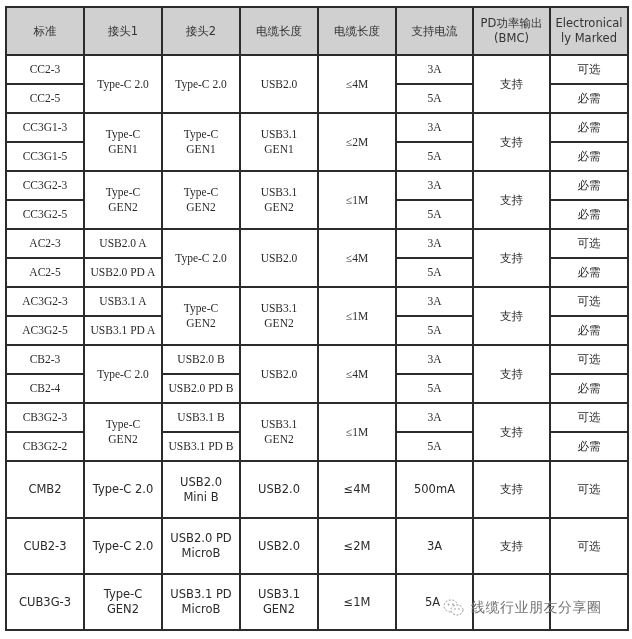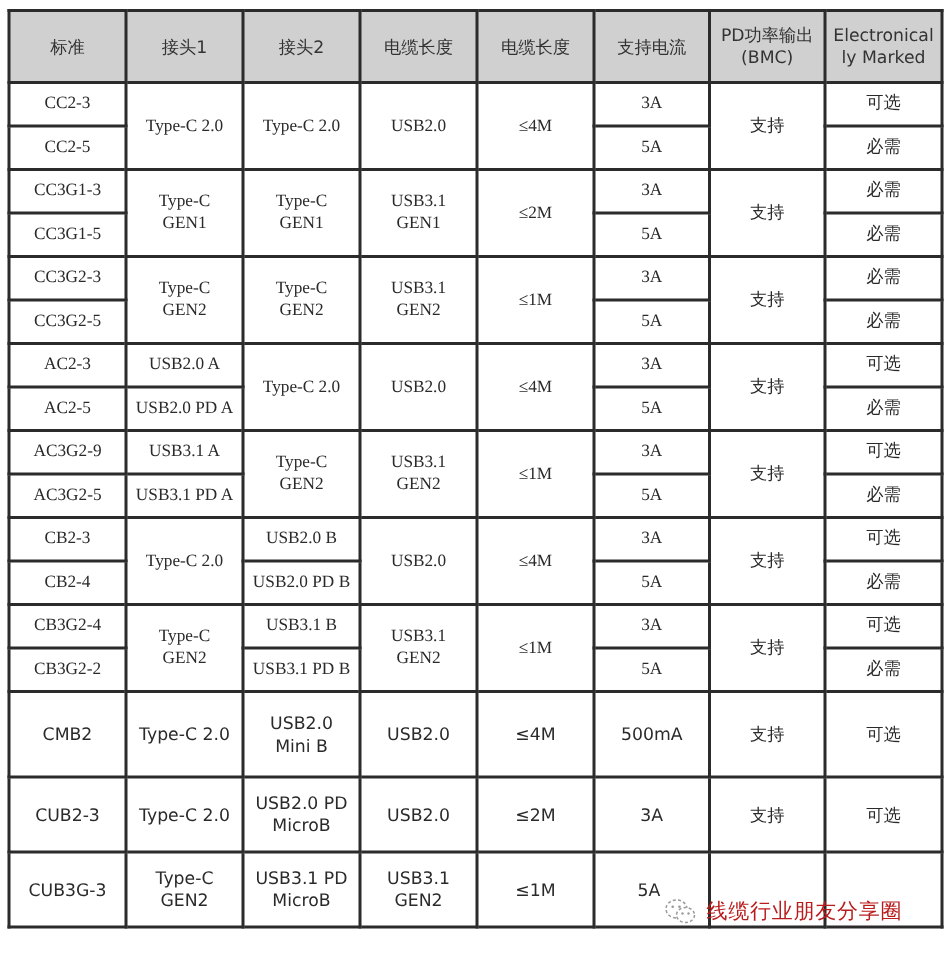--- a/index.html
+++ b/index.html
@@ -6,23 +6,23 @@
   body { width: 632px; height: 639px; position: relative; overflow: hidden;
          font-family: "DejaVu Sans", "Liberation Sans", sans-serif; color: #2a2a2a; }
   table.spec { position: absolute; left: 5px; top: 6px; border-collapse: collapse;
                table-layout: fixed; width: 622px; }
   table.spec td, table.spec th { border: 2px solid #2b2b2b; text-align: center; vertical-align: middle;
                font-size: 11.5px; font-weight: normal; padding: 0; line-height: 15px; }
   table.spec th { background: #d0d0d0; font-size: 11.5px; color: #333; }
   tr.hdr { height: 48px; }
   tr.half { height: 29px; font-family: Liberation Serif, serif; }
   tr.tall { height: 57px; }
-  tr.tall2 { height: 50px; }
+  tr.tall2 { height: 56px; }
   .watermark { position: absolute; left: 443px; top: 598px; display: flex; align-items: center;
-               gap: 6px; color: #b91c1c; font-size: 14px; letter-spacing: 0.5px; }
+               gap: 6px; color: #737373; font-size: 14px; letter-spacing: 0.5px; }
   .wm-icon { width: 22px; height: 20px; }
 </style>
 </head>
 <body>
 
 <table class="spec">
   <colgroup>
     <col style="width:78px">
       <col style="width:78px">
       <col style="width:78px">
@@ -103,21 +103,21 @@
     <td>可选</td>
   </tr>
   <tr class="half">
     <td>AC2-5</td>
     <td>USB2.0 PD A</td>
     <td>5A</td>
     <td>必需</td>
   </tr>
 
   <tr class="half">
-    <td>AC3G2-9</td>
+    <td>AC3G2-3</td>
     <td>USB3.1 A</td>
     <td rowspan="2"><span>Type-C</span><br><span>GEN2</span></td>
     <td rowspan="2"><span>USB3.1</span><br><span>GEN2</span></td>
     <td rowspan="2">≤1M</td>
     <td>3A</td>
     <td rowspan="2">支持</td>
     <td>可选</td>
   </tr>
   <tr class="half">
     <td>AC3G2-5</td>
@@ -137,21 +137,21 @@
     <td>可选</td>
   </tr>
   <tr class="half">
     <td>CB2-4</td>
     <td>USB2.0 PD B</td>
     <td>5A</td>
     <td>必需</td>
   </tr>
 
   <tr class="half">
-    <td>CB3G2-4</td>
+    <td>CB3G2-3</td>
     <td rowspan="2"><span>Type-C</span><br><span>GEN2</span></td>
     <td>USB3.1 B</td>
     <td rowspan="2"><span>USB3.1</span><br><span>GEN2</span></td>
     <td rowspan="2">≤1M</td>
     <td>3A</td>
     <td rowspan="2">支持</td>
     <td>可选</td>
   </tr>
   <tr class="half">
     <td>CB3G2-2</td>

